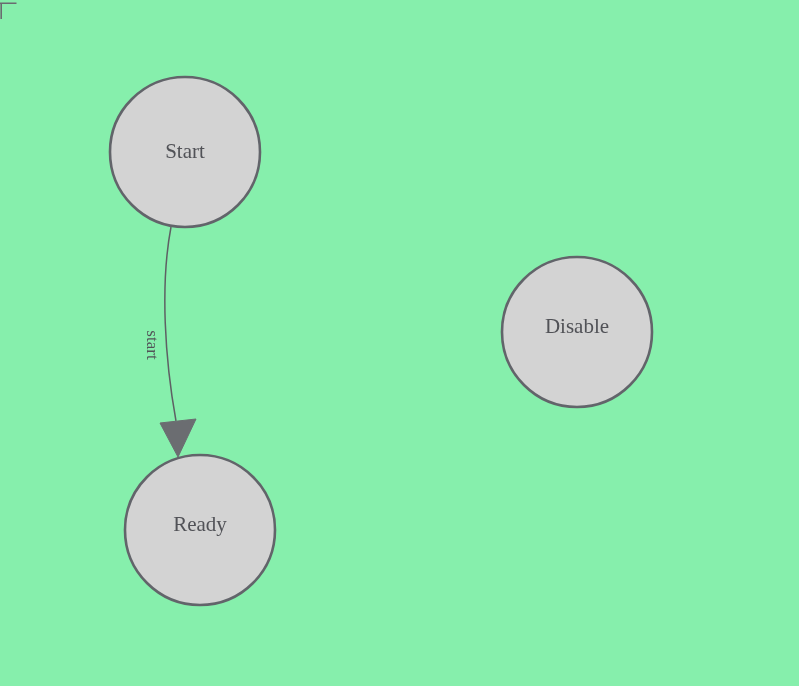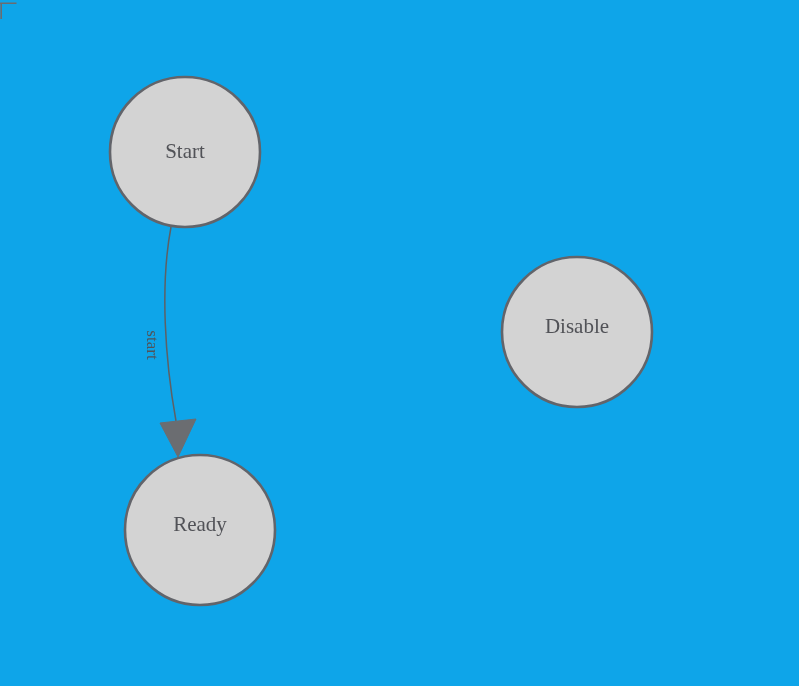--- a/index.html
+++ b/index.html
@@ -8,21 +8,21 @@
     padding: 0;
     background: #ffffff;
   }
   body {
     font-family: "Liberation Serif", serif;
   }
   #canvas {
     position: relative;
     width: 799px;
     height: 686px;
-    background: #0ea5e9;
+    background: #86efac;
     overflow: hidden;
   }
   #diagram-svg {
     position: absolute;
     top: 0;
     left: 0;
     width: 799px;
     height: 686px;
     display: block;
   }

